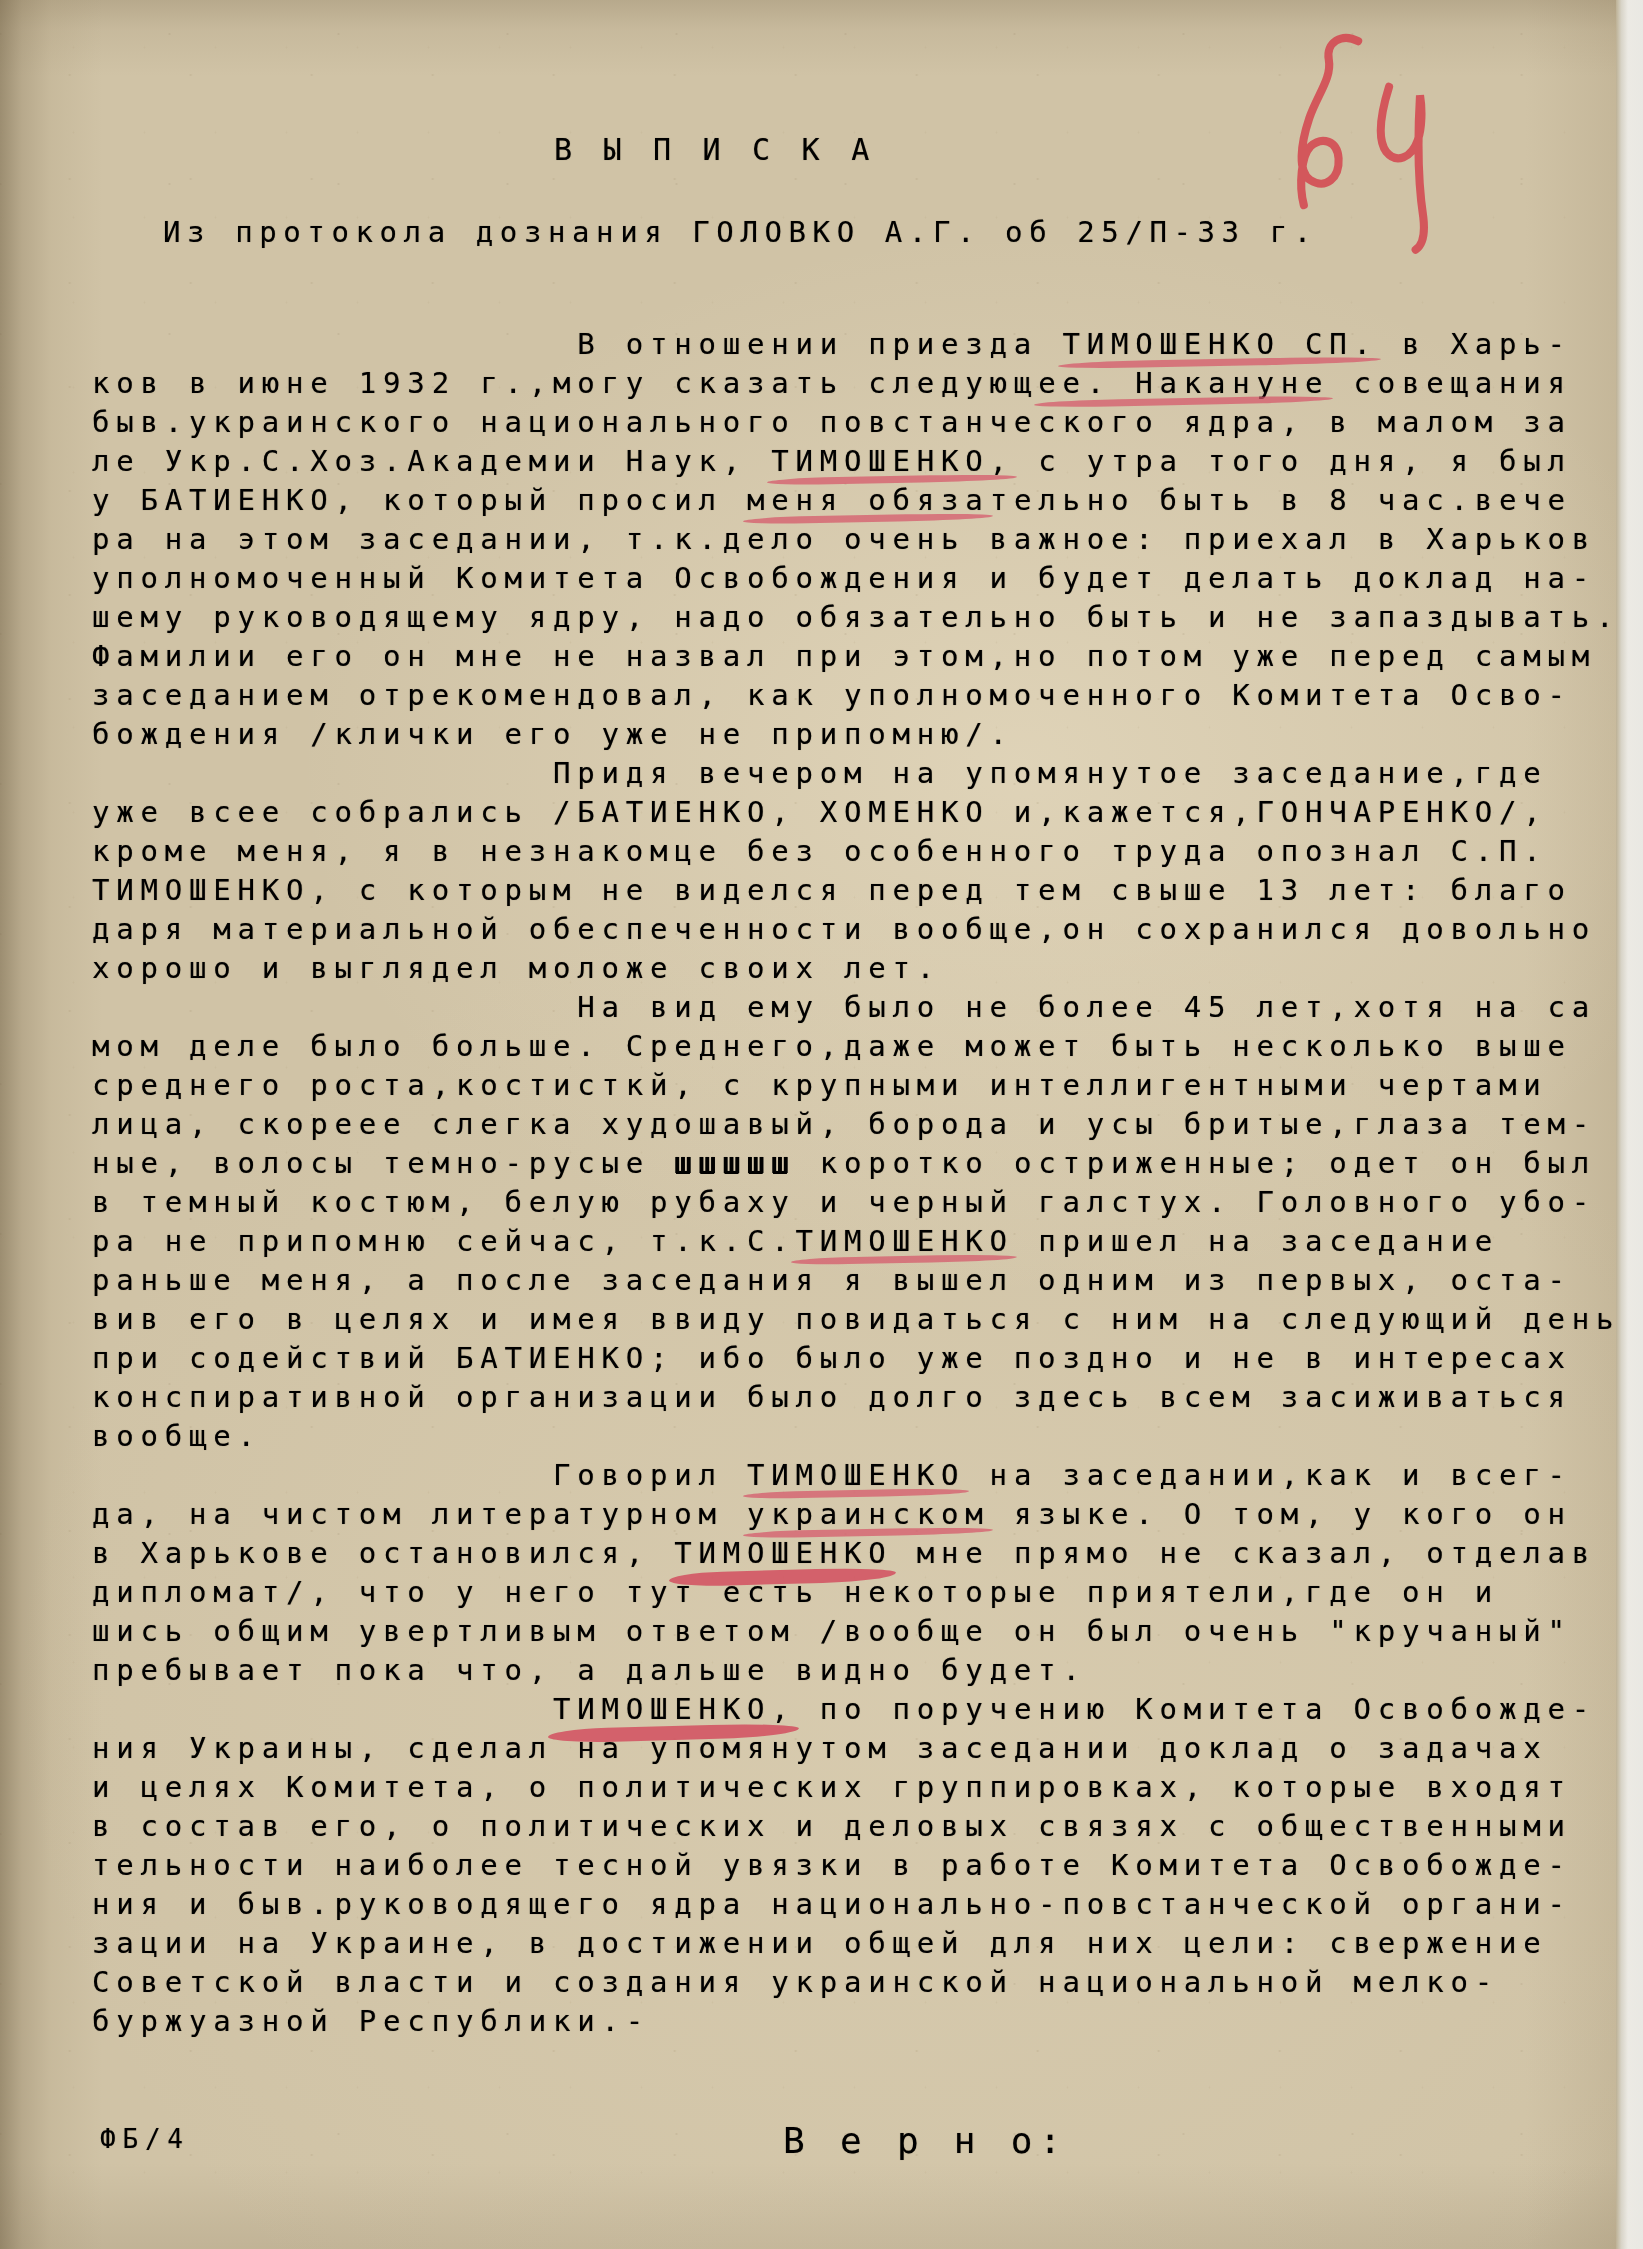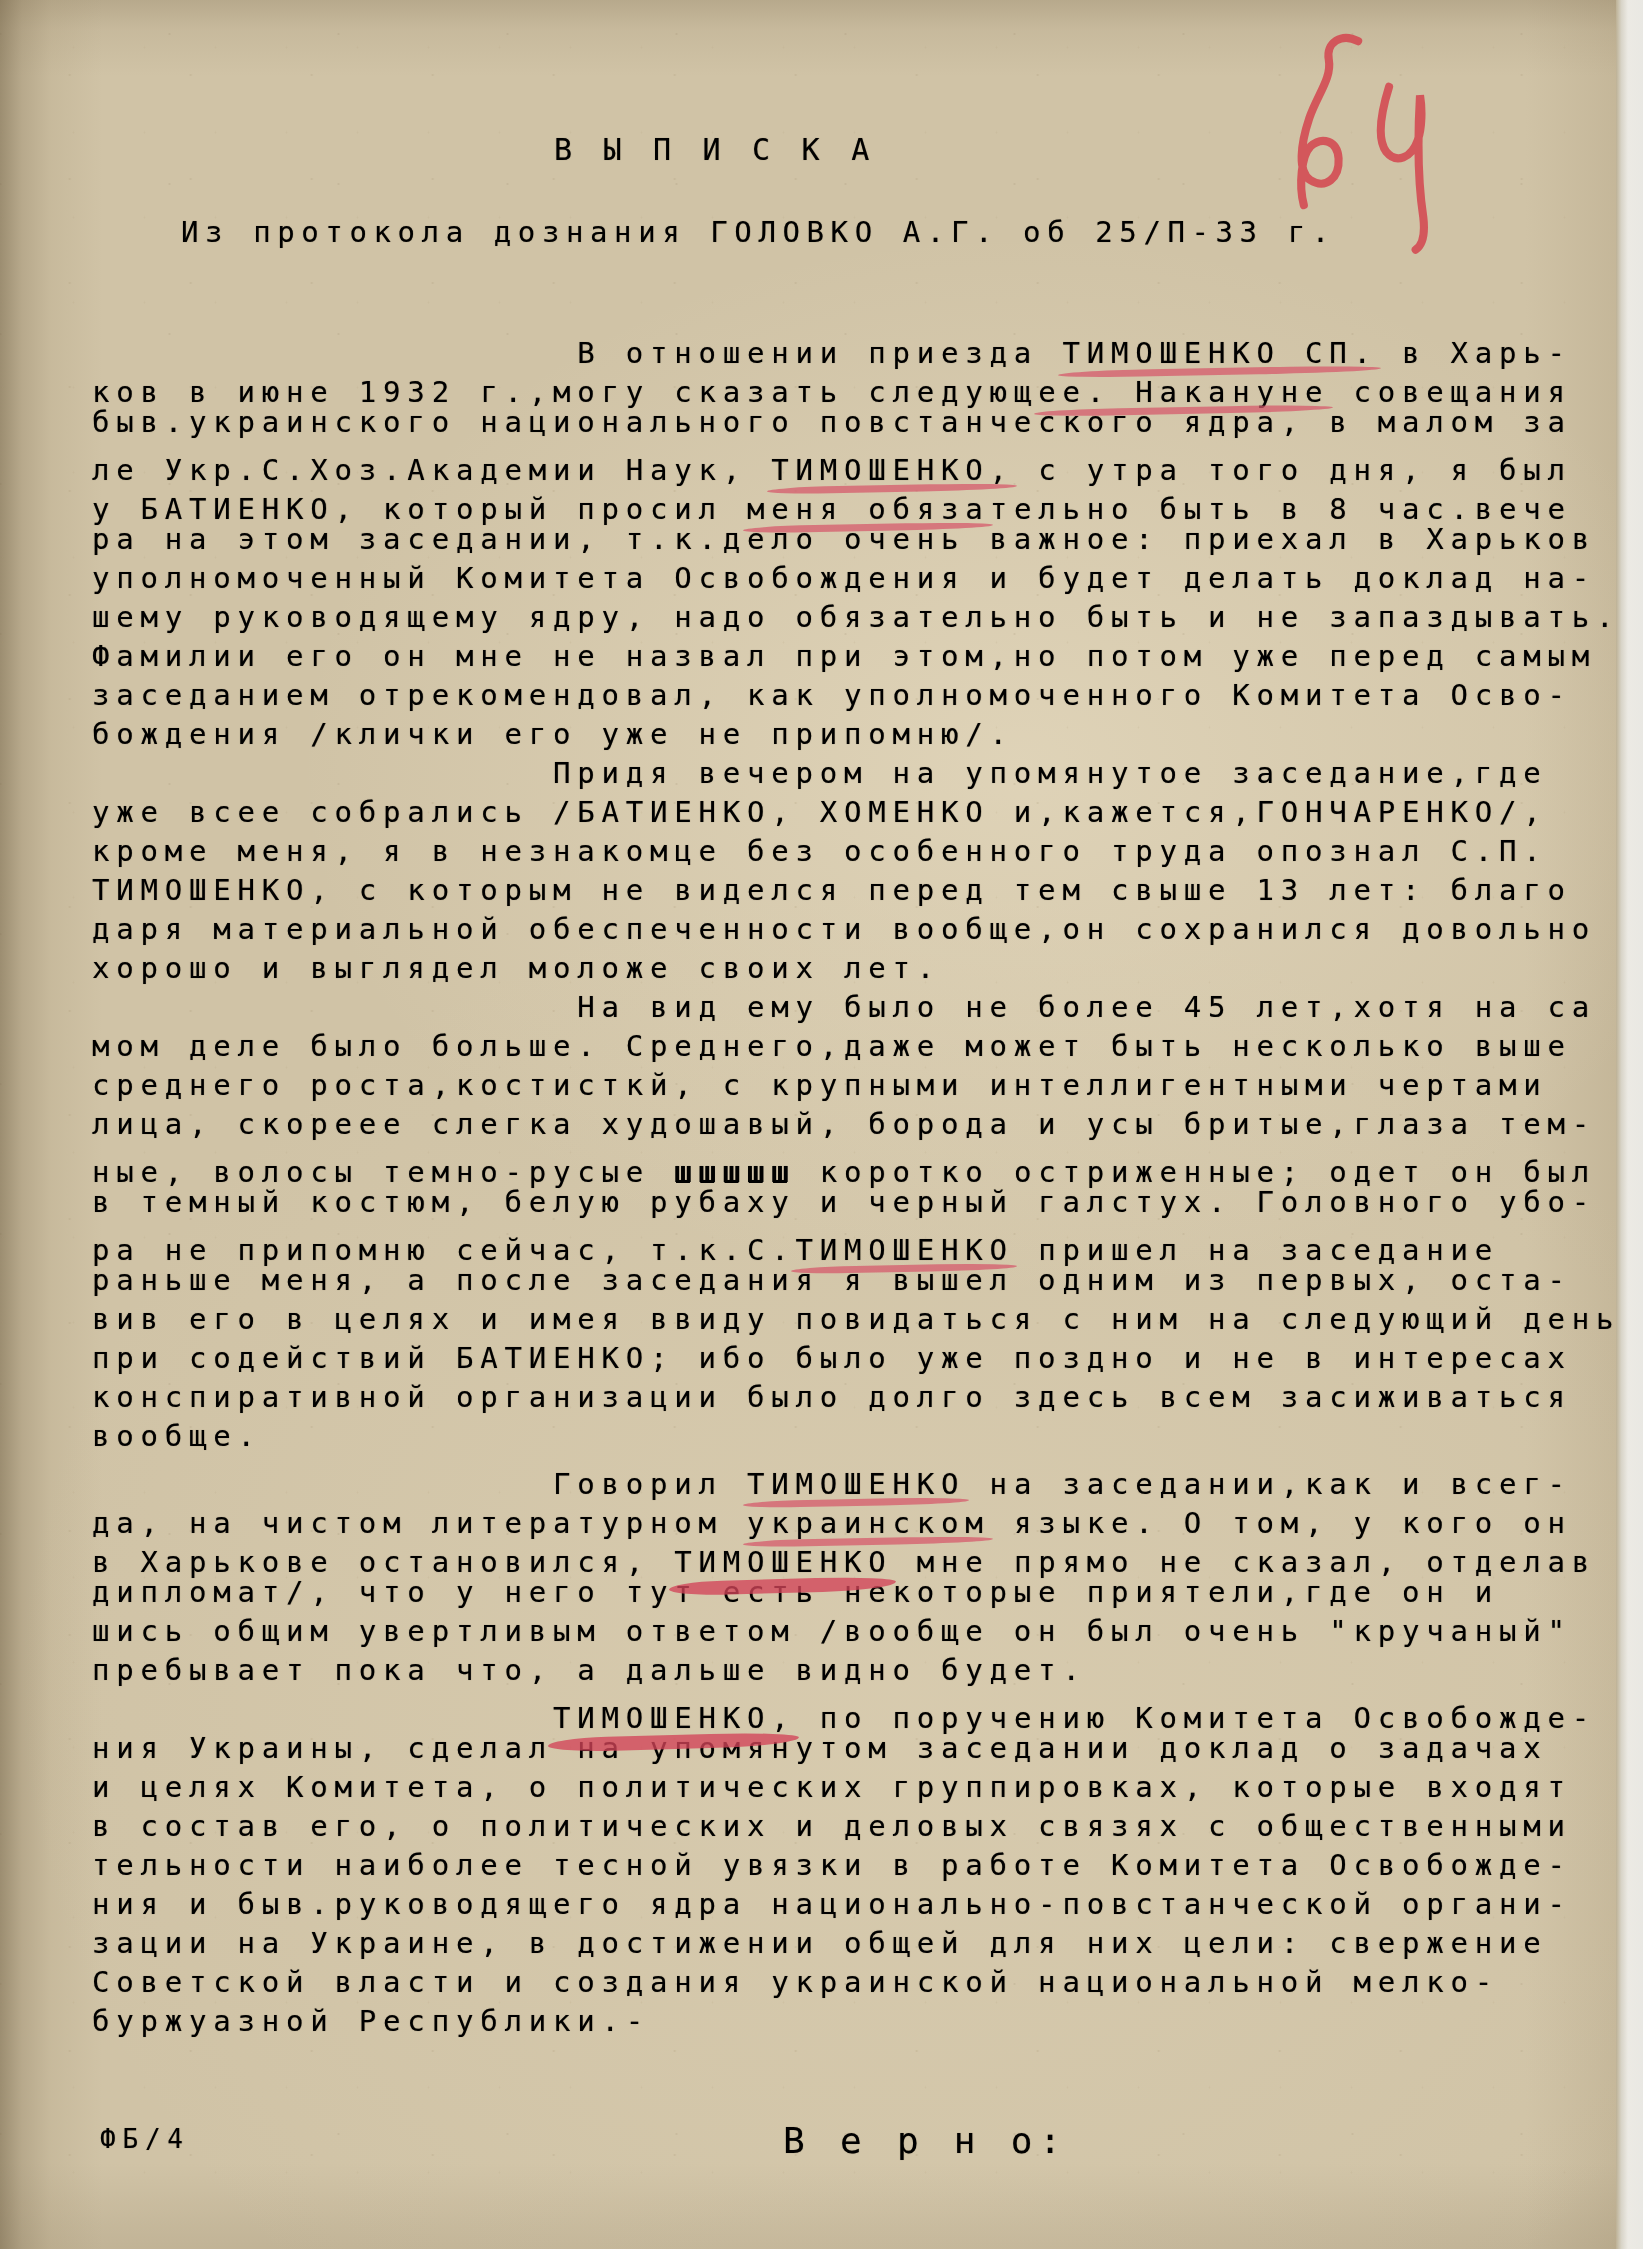--- a/index.html
+++ b/index.html
@@ -35,29 +35,29 @@
     position:absolute;top:0;right:0;width:28px;height:2250px;
     background:linear-gradient(90deg,#bdb195 0,#d8d4c8 5.4px,#eceae4 12px,#e9e8e3 100%);
   }
   .ink{color:#000000;text-shadow:0 0 1.1px rgba(73,64,47,.45), 0.3px 0.3px 0 rgba(73,64,47,.25);}
   .title{
     position:absolute;left:554px;top:132px;
     font-size:30px;letter-spacing:6.7px;white-space:pre;
   }
   .subtitle{
     position:absolute;left:163px;top:215px;
-    font-size:29px;letter-spacing:6.6px;white-space:pre;margin-left:18px;
+    font-size:29px;letter-spacing:6.6px;white-space:pre;
   }
   .body-block{
     position:absolute;left:92px;top:325px;width:1528px;
     font-size:29px;letter-spacing:6.8px;
   }
   .line{white-space:pre;height:39px;line-height:39px;}
   
-  .m-u,.m-uu,.m-x{position:relative;display:inline-block;margin-top:9px;}
+  .m-u,.m-uu,.m-x{position:relative;display:inline-block;}
   .m-u::after{
     content:"";position:absolute;left:-4.3px;right:-3.3px;bottom:-1.1px;height:6.5px;
     background:#d5566a;opacity:.72;
     border-radius:45% 55% 60% 40% / 100% 80% 90% 70%;
     transform:rotate(-1.1deg);
   }
   .m-uu::after{
     content:"";position:absolute;left:-5.4px;right:-3.3px;bottom:-11px;height:14px;
     background:#d24458;opacity:.78;
     border-radius:40% 60% 55% 45% / 90% 70% 100% 80%;

